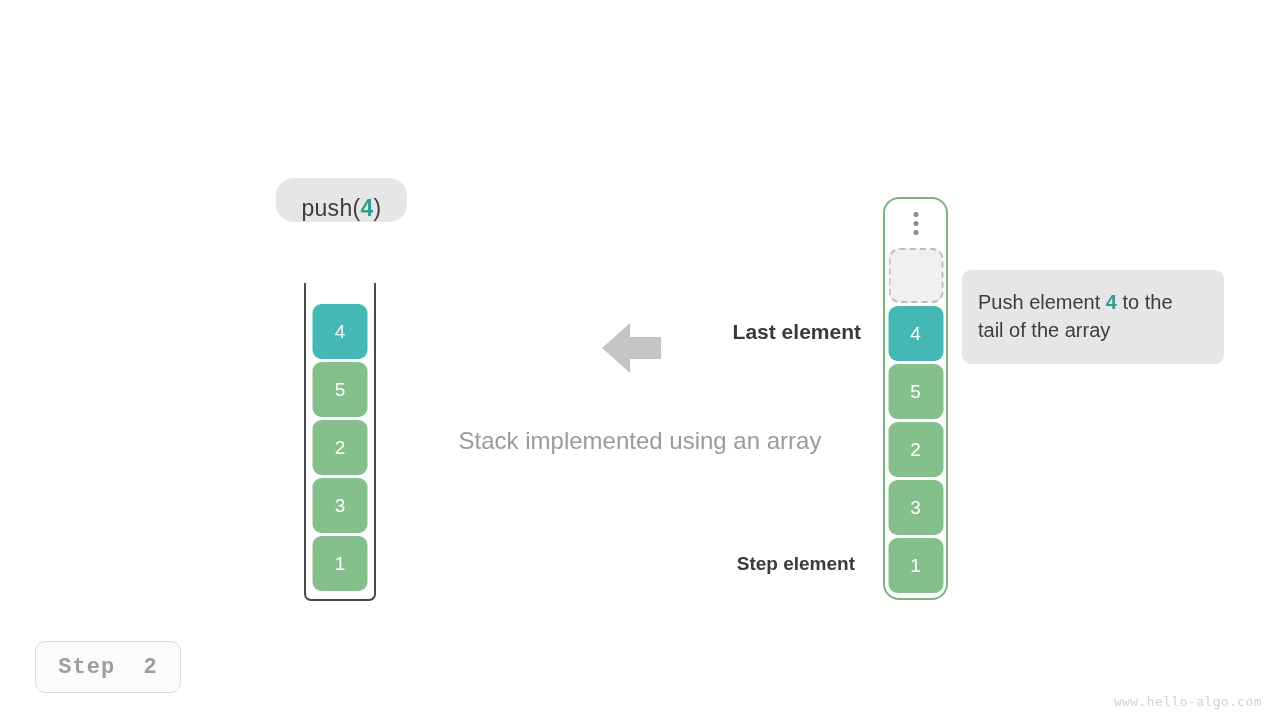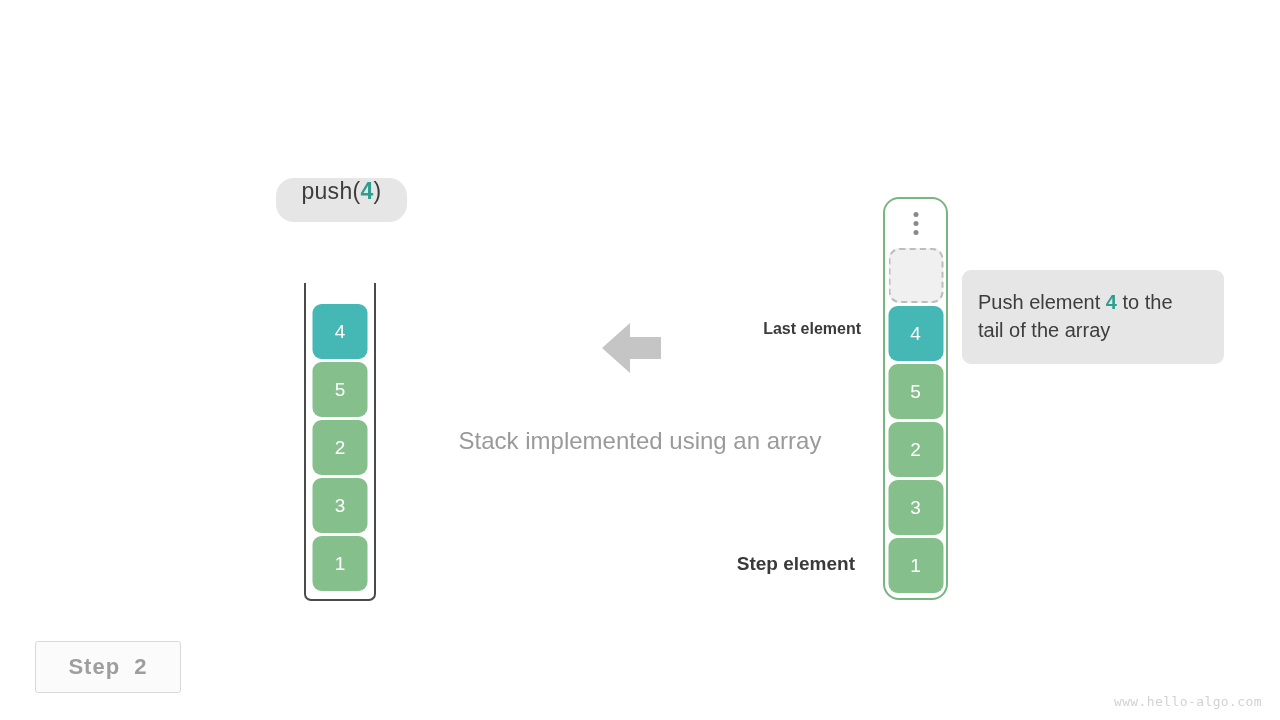--- a/index.html
+++ b/index.html
@@ -26,21 +26,21 @@
   
   .op-label {
     position: absolute;
     left: 276px;
     top: 178px;
     width: 131px;
     height: 44px;
     background: #e6e6e6;
     border-radius: 18px;
     display: flex;
-    align-items: flex-start;
+    align-items: flex-end;
     justify-content: center;
     font-size: 23px;
     color: #3d3d3d;
     letter-spacing: 0.3px;
     white-space: pre;
   }
   .op-label .accent { color: #2e9e8f; font-weight: 700; }
 
   
   .stack-wrap {
@@ -137,21 +137,21 @@
     top: 319px;
     width: 59px;
     height: 58px;
   }
   .note-last {
     position: absolute;
     left: 719px;
     top: 320px;
     width: 142px;
     text-align: right;
-    font-size: 16px;
+    font-size: 21px;
     font-weight: 700;
     color: #3a3a3a;
     white-space: nowrap;
   }
   .note-first {
     position: absolute;
     left: 709px;
     top: 553px;
     width: 146px;
     text-align: right;
@@ -188,25 +188,25 @@
 
   
   .step-badge {
     position: absolute;
     left: 35px;
     top: 641px;
     width: 146px;
     height: 52px;
     background: #fbfbfb;
     border: 1px solid #d9d9d9;
-    border-radius: 3px;
+    border-radius: 10px;
     display: flex;
     align-items: center;
     justify-content: center;
-    font-family: Liberation Sans, sans-serif;
+    font-family: Liberation Mono, monospace;
     font-size: 22px;
     font-weight: 700;
     color: #9e9e9e;
     letter-spacing: 1px;
     white-space: pre;
   }
 
   
   .watermark {
     position: absolute;

